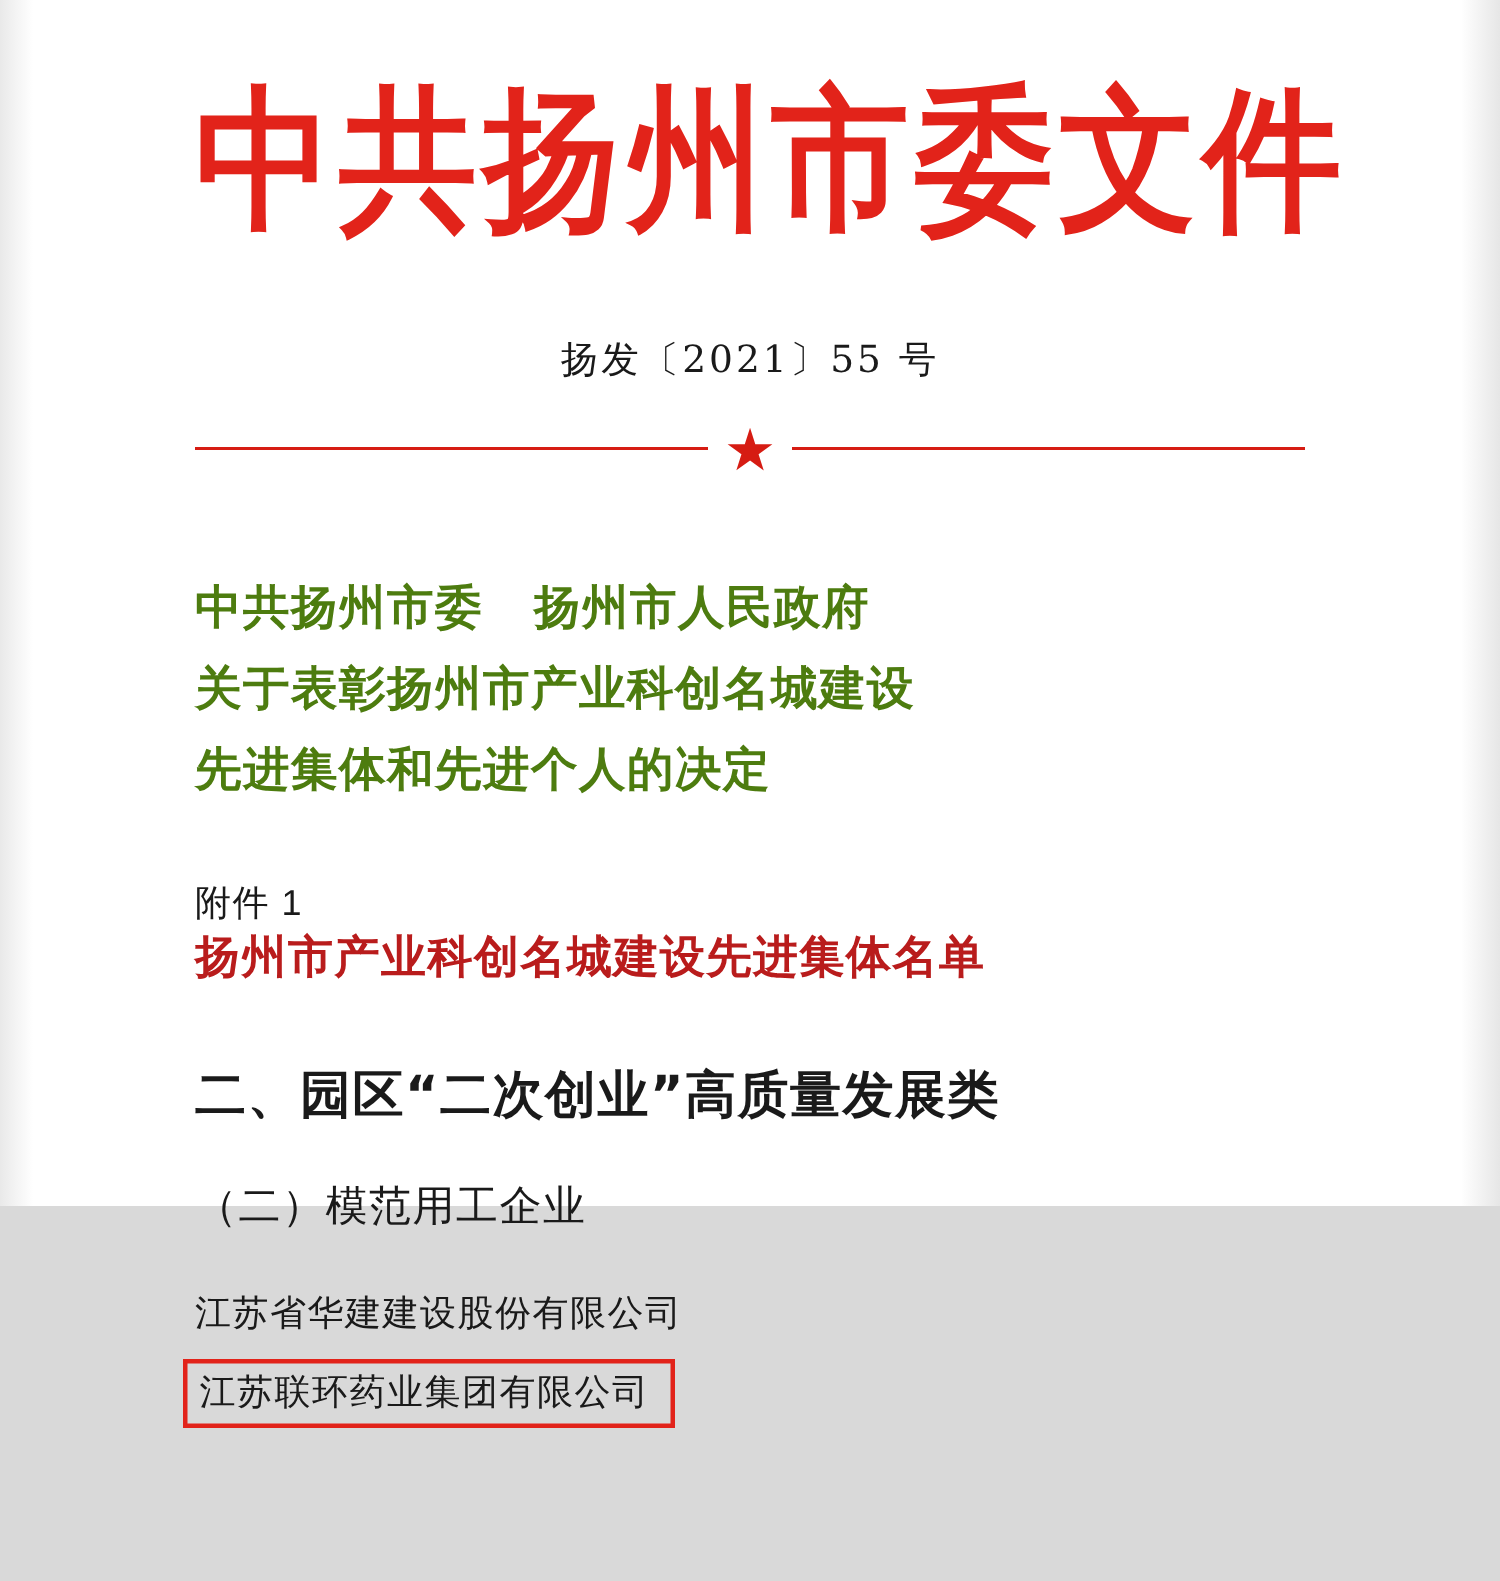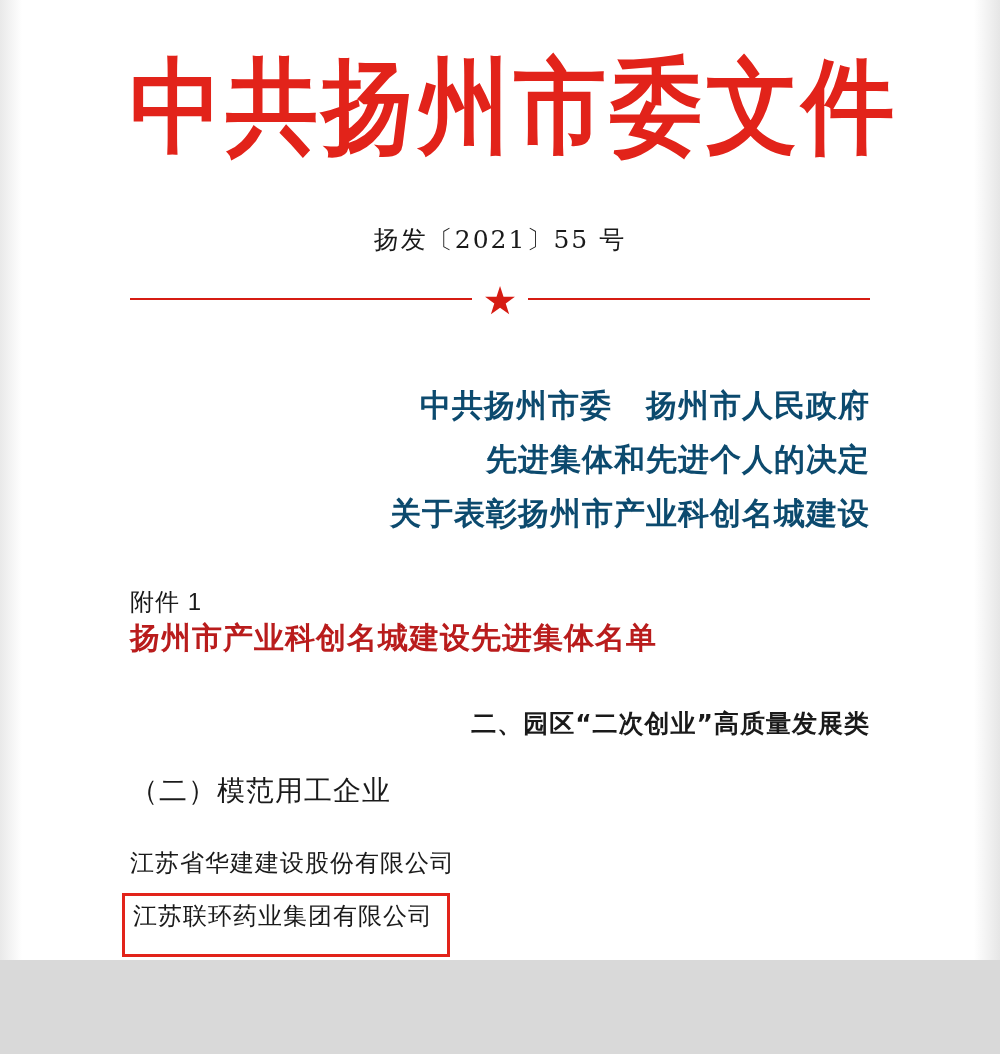--- a/index.html
+++ b/index.html
@@ -10,21 +10,21 @@
   body {
     width: 1000px;
     height: 1054px;
     overflow: hidden;
     font-family: "Liberation Sans", sans-serif;
   }
 
   .page {
     position: relative;
     width: 1000px;
-    height: 960px;
+    height: 804px;
     background: #ffffff;
     box-sizing: border-box;
   }
 
   
   .page::before {
     content: "";
     position: absolute;
     left: 0; top: 0;
     width: 22px; height: 100%;
@@ -91,22 +91,22 @@
     height: 40px;
     background: #ffffff;
     color: #d61c13;
     font-size: 34px;
     line-height: 40px;
     text-align: center;
   }
 
   .title-block {
     margin-top: 62px;
-    text-align: right;
-    color: #0c4a6e;
+    text-align: left;
+    color: #4d7c0f;
     font-family: "DejaVu Sans", "Liberation Sans", sans-serif;
     font-weight: bold;
     font-size: 31px;
     line-height: 1.75;
     letter-spacing: 1px;
   }
   .title-block .line-1 span.gap {
     display: inline-block;
     width: 34px;
   }
@@ -122,26 +122,25 @@
     text-align: left;
     font-family: "DejaVu Sans", "Liberation Sans", sans-serif;
     font-weight: bold;
     font-size: 30px;
     color: #b91c1c;
     letter-spacing: 1px;
   }
 
   .section-heading {
     margin-top: 48px;
-    font-size: 25px;
-    color: #1a1a1a;
-    letter-spacing: 1px;
-    font-family: "DejaVu Sans", "Liberation Sans", sans-serif;
-    font-weight: bold;
-    text-align: right;
+    font-size: 34px;
+    color: #1a1a1a;
+    letter-spacing: 1px;
+    font-family: "DejaVu Sans", "Liberation Sans", sans-serif;
+    font-weight: bold;
   }
 
   .sub-heading {
     margin-top: 32px;
     font-size: 28px;
     color: #1a1a1a;
     letter-spacing: 1px;
   }
 
   .entry-list {
@@ -151,21 +150,21 @@
     font-size: 24px;
     color: #1a1a1a;
     letter-spacing: 1px;
     line-height: 1.95;
     position: relative;
     display: block;
   }
   .entry.highlighted {
     display: inline-block;
     border: 3px solid #e2231a;
-    padding: 2px 14px 20px 8px;
+    padding: 2px 14px 2px 8px;
     margin: 6px 0 6px -8px;
     line-height: 1.5;
     text-align: center;
   }
 </style>
 </head>
 <body>
 
 <div class="page">
   <div class="content">
@@ -176,22 +175,22 @@
 
     <div class="rule-wrap">
       <div class="rule-line"></div>
       <div class="rule-star">★</div>
     </div>
 
     <div class="title-block">
       <div class="line-1">
         <span>中共扬州市委</span><span class="gap"></span><span>扬州市人民政府</span>
       </div>
+      <div>关于表彰扬州市产业科创名城建设</div>
       <div>先进集体和先进个人的决定</div>
-      <div>关于表彰扬州市产业科创名城建设</div>
     </div>
 
     <div class="attachment-label">附件 1</div>
 
     <div class="list-title">扬州市产业科创名城建设先进集体名单</div>
 
     <div class="section-heading">二、园区“二次创业”高质量发展类</div>
 
     <div class="sub-heading">（二）模范用工企业</div>
 

